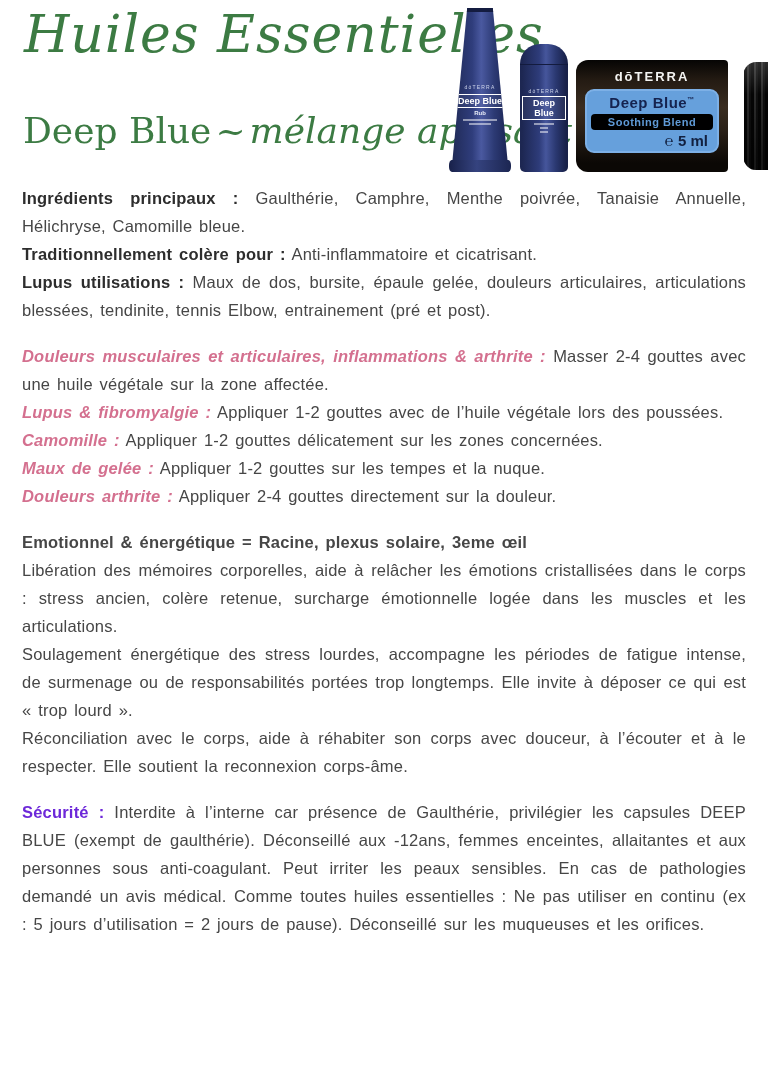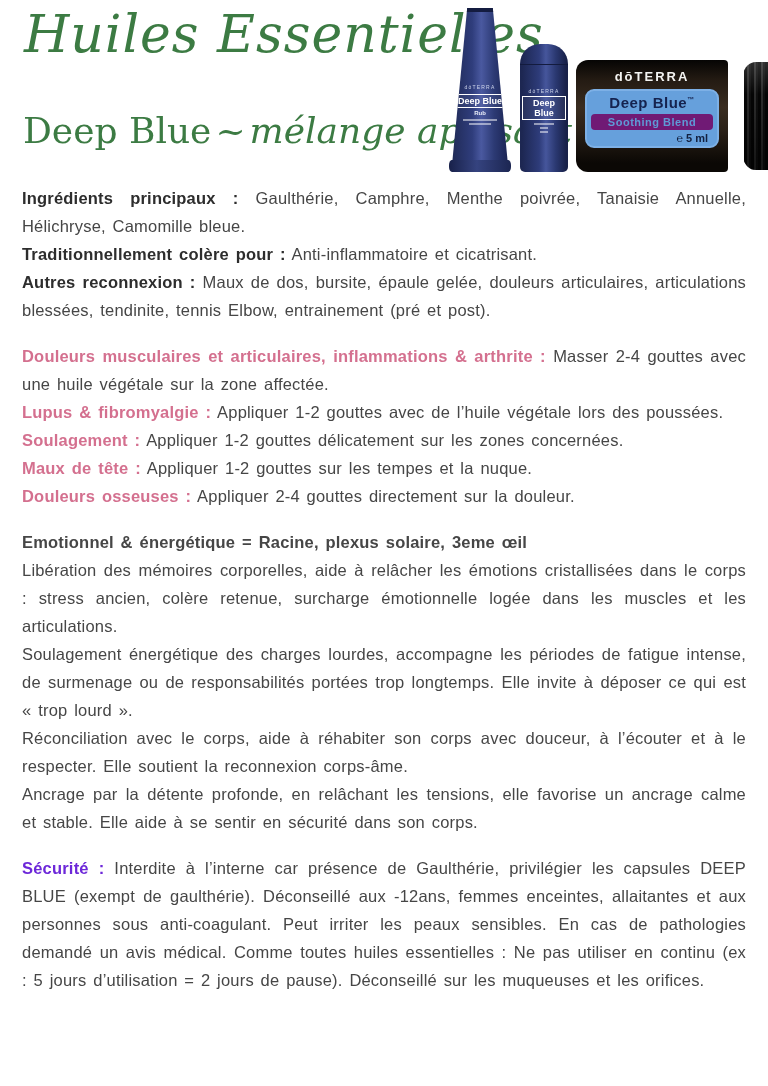--- a/index.html
+++ b/index.html
@@ -46,36 +46,36 @@
   
   .bottle{position:absolute;left:138px;top:54px;right:0;height:112px;}
   .bottle-body{position:absolute;left:0;top:0;bottom:0;width:152px;border-radius:12px 4px 4px 12px;
     background:linear-gradient(180deg,#060504,#241b13 18%,#392c20 42%,#2b2118 62%,#0b0805 92%);}
   .b-brand{text-align:center;color:#f4f4f2;font-size:13px;font-weight:bold;letter-spacing:2px;
     padding-top:9px;}
   .b-panel{margin:5px 9px 0;background:#66a0dc;border:2px solid #7db0e6;border-radius:9px;
     padding:3px 4px 2px;}
   .b-name{text-align:center;color:#15234f;font-weight:bold;font-size:15px;letter-spacing:.5px;}
   .b-name sup{font-size:7px;}
-  .b-strip{margin-top:3px;background:#701a75;border-radius:4px;text-align:center;
+  .b-strip{margin-top:3px;background:#000000;border-radius:4px;text-align:center;
     color:#5f9ad6;font-weight:bold;font-size:11px;padding:2px 0;letter-spacing:.5px;}
-  .b-size{text-align:right;color:#12203f;font-size:11px;font-weight:bold;padding:2px 5px 0;}
+  .b-size{text-align:right;color:#12203f;font-size:15px;font-weight:bold;padding:2px 5px 0;}
   .bottle-cap{position:absolute;left:168px;top:2px;bottom:2px;right:0;border-radius:12px 0 0 12px;
     background:repeating-linear-gradient(90deg,#050505 0 3px,#2c2c2c 3px 5px,#0f0f0f 5px 7px);}
   .bottle-cap::after{content:"";position:absolute;inset:0;border-radius:12px 0 0 12px;
     background:linear-gradient(180deg,rgba(255,255,255,.16),rgba(255,255,255,0) 30%,rgba(0,0,0,.45) 90%);}
   .cap-ring{position:absolute;left:168px;top:8px;bottom:8px;width:7px;background:#090909;
     border-radius:4px 0 0 4px;box-shadow:inset 0 4px 4px rgba(255,255,255,.12);}
   
   .doc-body{position:absolute;top:184px;left:22px;right:22px;}
   .doc-body p{margin:0;text-align:justify;font-size:16.5px;line-height:28px;color:#464646;
     letter-spacing:.2px;word-spacing:2px;}
   .lbl{font-weight:bold;}
   .lbl-dark{color:#2d2d2d;}
-  .lbl-pink{color:#d4708f;}
+  .lbl-pink{color:#d4708f;font-style:italic;}
   .lbl-red{color:#6d28d9;}
   .green-head{color:#3e7c3e;font-weight:bold;}
   .sec{margin:0;}
   .sec + .sec{margin-top:18px;}
   .sec-usages{margin-top:19px;}
   .sec-emotional{margin-top:22px;}
   .sec-security{margin-top:20px;}
 </style>
 </head>
 <body>
@@ -135,54 +135,53 @@
     <div class="sec sec-intro">
       <p>
         <b class="lbl lbl-dark">Ingrédients principaux :</b>
         <span>Gaulthérie, Camphre, Menthe poivrée, Tanaisie Annuelle, Hélichryse, Camomille bleue.</span>
       </p>
       <p>
         <b class="lbl lbl-dark">Traditionnellement colère pour :</b>
         <span>Anti-inflammatoire et cicatrisant.</span>
       </p>
       <p>
-        <b class="lbl lbl-dark">Autres reconnexion :</b>
+        <b class="lbl lbl-dark">Lupus utilisations :</b>
         <span>Maux de dos, bursite, épaule gelée, douleurs articulaires, articulations blessées, tendinite, tennis Elbow, entrainement (pré et post).</span>
       </p>
     </div>
 
     <div class="sec sec-usages">
       <p>
         <b class="lbl lbl-pink">Douleurs musculaires et articulaires, inflammations &amp; arthrite :</b>
         <span>Masser 2-4 gouttes avec une huile végétale sur la zone affectée.</span>
       </p>
       <p>
         <b class="lbl lbl-pink">Lupus &amp; fibromyalgie :</b>
         <span>Appliquer 1-2 gouttes avec de l’huile végétale lors des poussées.</span>
       </p>
       <p>
-        <b class="lbl lbl-pink">Soulagement :</b>
+        <b class="lbl lbl-pink">Camomille :</b>
         <span>Appliquer 1-2 gouttes délicatement sur les zones concernées.</span>
       </p>
       <p>
-        <b class="lbl lbl-pink">Maux de tête :</b>
+        <b class="lbl lbl-pink">Maux de gelée :</b>
         <span>Appliquer 1-2 gouttes sur les tempes et la nuque.</span>
       </p>
       <p>
-        <b class="lbl lbl-pink">Douleurs osseuses :</b>
+        <b class="lbl lbl-pink">Douleurs arthrite :</b>
         <span>Appliquer 2-4 gouttes directement sur la douleur.</span>
       </p>
     </div>
 
     <div class="sec sec-emotional">
       <p class="green-head">Emotionnel &amp; énergétique = Racine, plexus solaire, 3eme œil</p>
       <p>Libération des mémoires corporelles, aide à relâcher les émotions cristallisées dans le corps : stress ancien, colère retenue, surcharge émotionnelle logée dans les muscles et les articulations.</p>
-      <p>Soulagement énergétique des charges lourdes, accompagne les périodes de fatigue intense, de surmenage ou de responsabilités portées trop longtemps. Elle invite à déposer ce qui est « trop lourd ».</p>
+      <p>Soulagement énergétique des stress lourdes, accompagne les périodes de fatigue intense, de surmenage ou de responsabilités portées trop longtemps. Elle invite à déposer ce qui est « trop lourd ».</p>
       <p>Réconciliation avec le corps, aide à réhabiter son corps avec douceur, à l’écouter et à le respecter. Elle soutient la reconnexion corps-âme.</p>
-      <p>Ancrage par la détente profonde, en relâchant les tensions, elle favorise un ancrage calme et stable. Elle aide à se sentir en sécurité dans son corps.</p>
     </div>
 
     <div class="sec sec-security">
       <p>
         <b class="lbl lbl-red">Sécurité :</b>
         <span>Interdite à l’interne car présence de Gaulthérie, privilégier les capsules DEEP BLUE (exempt de gaulthérie). Déconseillé aux -12ans, femmes enceintes, allaitantes et aux personnes sous anti-coagulant. Peut irriter les peaux sensibles. En cas de pathologies demandé un avis médical. Comme toutes huiles essentielles : Ne pas utiliser en continu (ex : 5 jours d’utilisation = 2 jours de pause). Déconseillé sur les muqueuses et les orifices.</span>
       </p>
     </div>
 
   </div>

